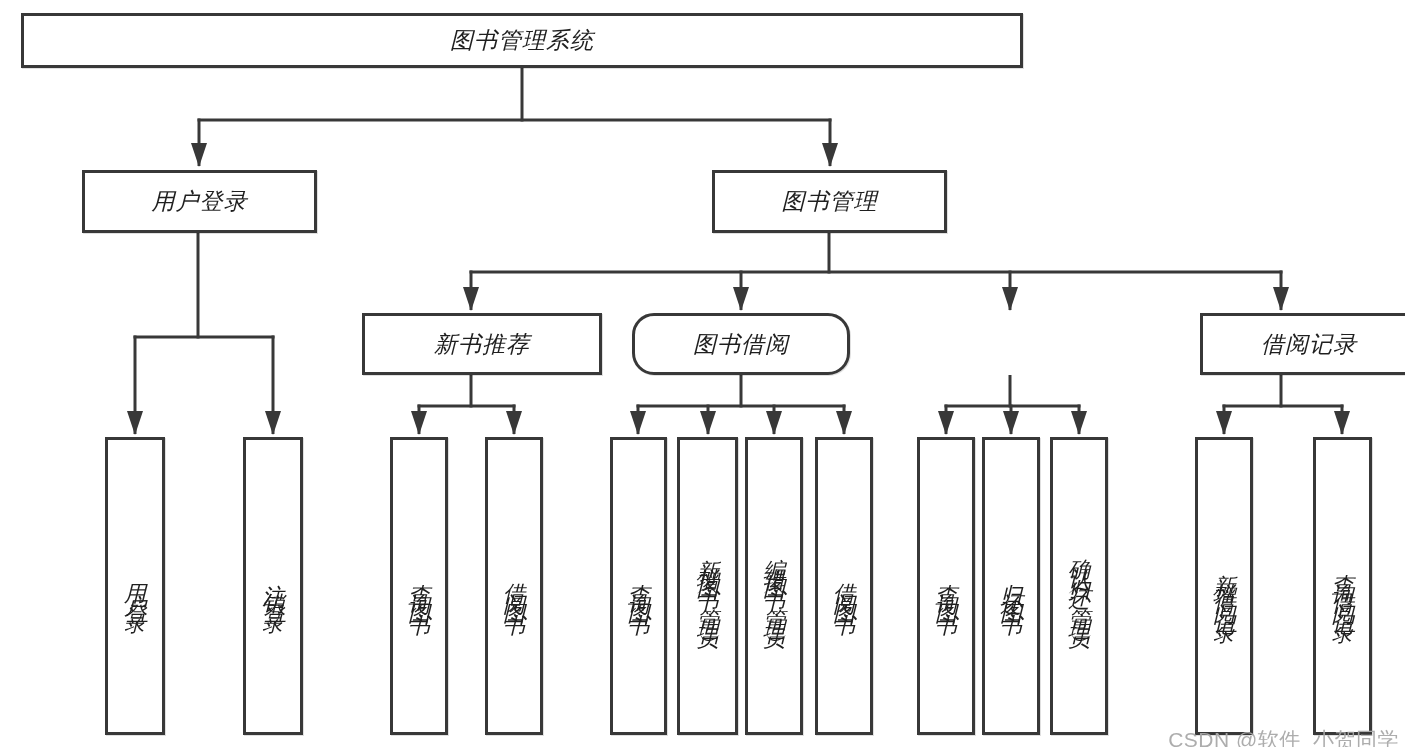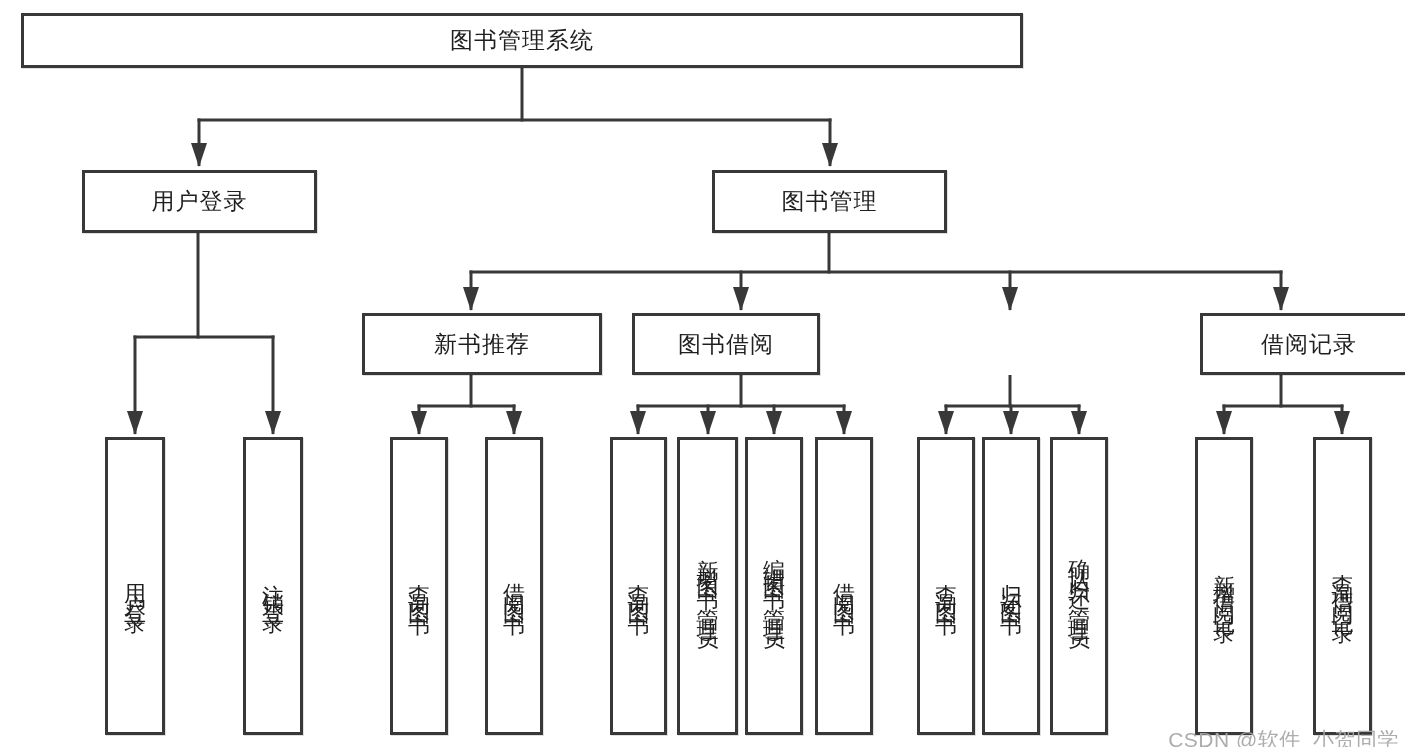--- a/index.html
+++ b/index.html
@@ -27,20 +27,21 @@
     position: absolute;
     box-sizing: border-box;
     background: #ffffff;
     border: 3px solid #383838;
     display: flex;
     align-items: center;
     justify-content: center;
     color: #1f1f1f;
     z-index: 2;
     box-shadow: 1px 1px 0 rgba(0,0,0,0.12);
+    font-style: italic;
   }
   .box.h {
     font-size: 23px;
     letter-spacing: 1px;
   }
   .box.v .vtext {
     writing-mode: vertical-rl;
     text-orientation: mixed;
     font-size: 22px;
     letter-spacing: 10px;
@@ -115,21 +116,21 @@
       <line x1="1342" y1="404.5" x2="1342" y2="434" marker-end="url(#arrow)"></line>
     </g>
   </svg>
 
   <div class="box h" style="left:21px;top:13px;width:1002px;height:55px;">图书管理系统</div>
 
   <div class="box h" style="left:82px;top:170px;width:235px;height:63px;">用户登录</div>
   <div class="box h" style="left:712px;top:170px;width:235px;height:63px;">图书管理</div>
 
   <div class="box h" style="left:362px;top:313px;width:240px;height:62px;">新书推荐</div>
-  <div class="box h" style="left:632px;top:313px;width:188px;height:62px;">图书借阅</div>
+  <div class="box h" style="left:632px;top:313px;width:218px;height:62px;border-radius:22px;">图书借阅</div>
   <div class="box h" style="left:1172px;top:313px;width:218px;height:62px;margin-left:28px;">借阅记录</div>
 
   <div class="box v" style="left:105px;top:437px;width:60px;height:298px;">
     <span class="vtext">用户登录</span>
   </div>
   <div class="box v" style="left:243px;top:437px;width:60px;height:298px;">
     <span class="vtext">注销登录</span>
   </div>
 
   <div class="box v" style="left:390px;top:437px;width:58px;height:298px;">

